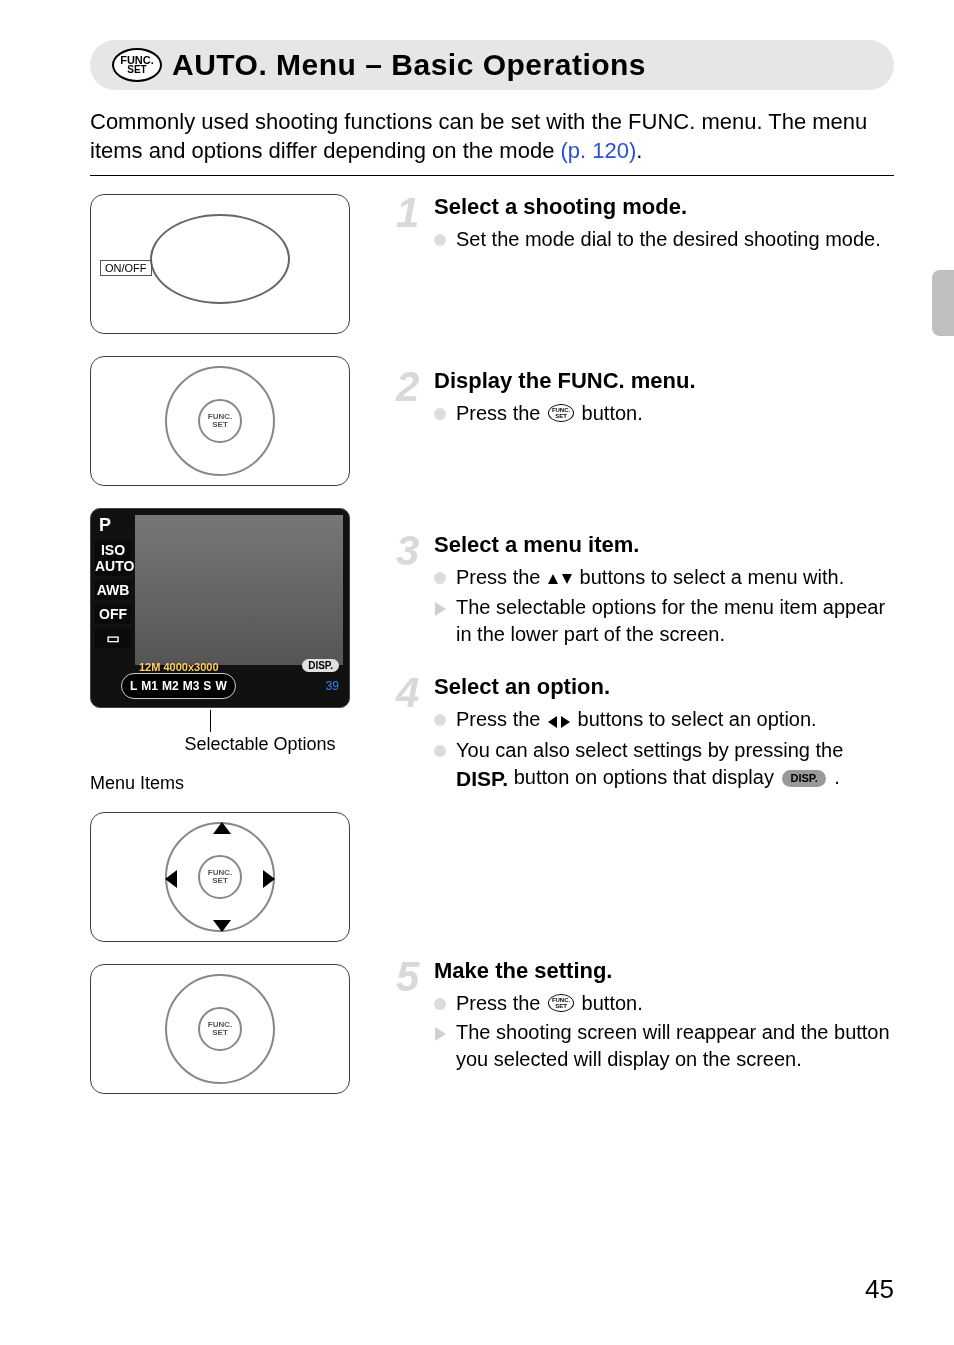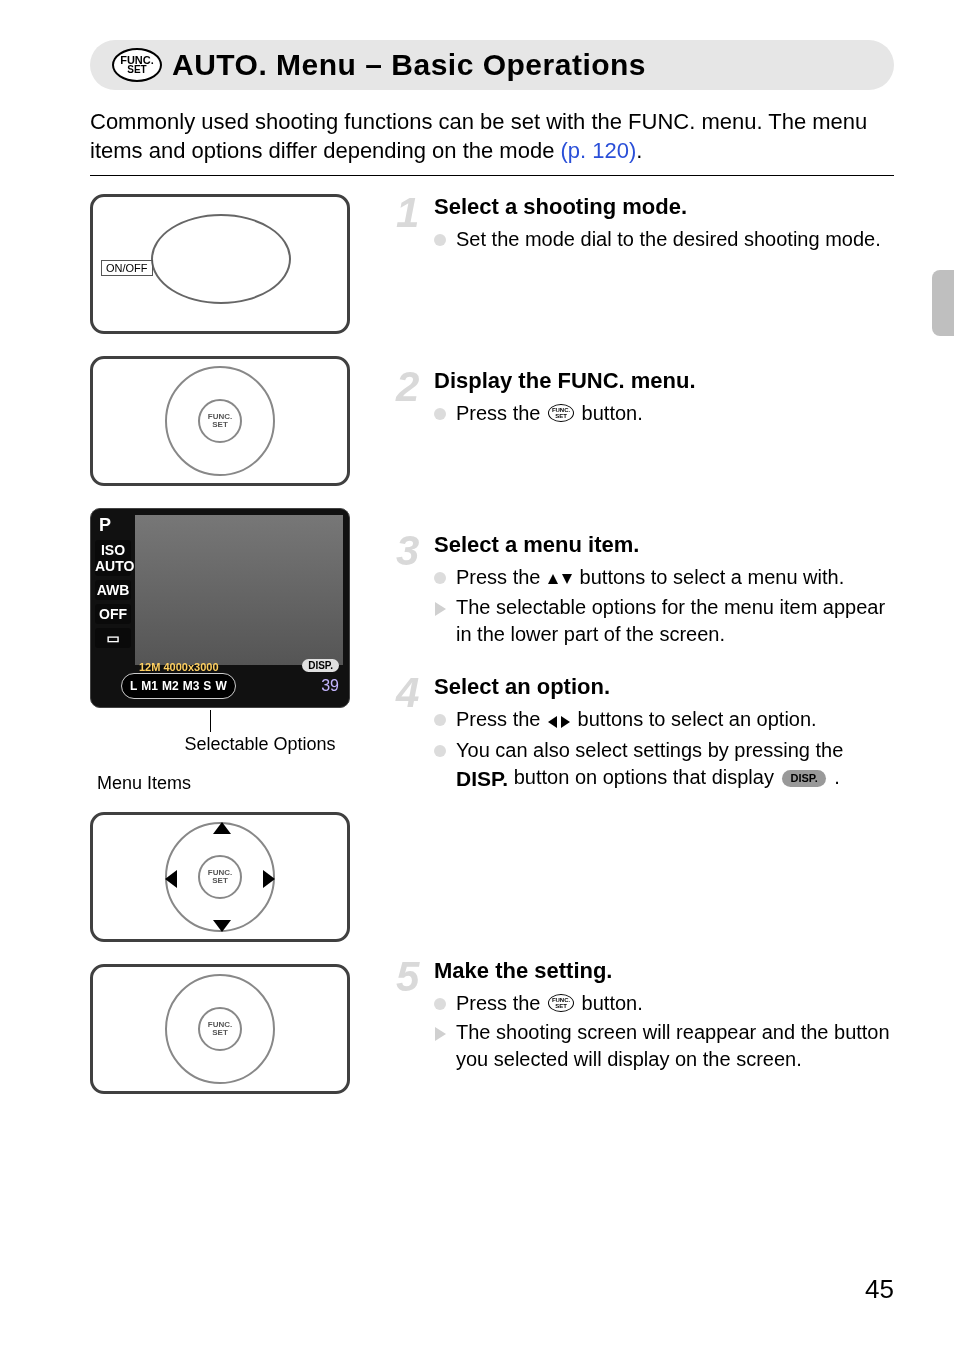--- a/index.html
+++ b/index.html
@@ -47,21 +47,21 @@
     line-height: 1.3;
     margin-bottom: 10px;
   }
   .intro .link { color: #2a4fd8; }
   hr.rule { border: none; border-top: 1px solid #000; margin-bottom: 18px; }
   .content { display: flex; }
   .left-col { width: 300px; flex-shrink: 0; }
   .right-col { flex: 1; padding-left: 6px; }
   .illus-box {
     width: 260px;
-    border: 3px solid #404040;
+    border: 1px solid #404040;
     border-radius: 14px;
     padding: 8px;
     margin: 0 0 22px 0;
     display: flex;
     align-items: center;
     justify-content: center;
     position: relative;
     background: #fff;
   }
   .illus-box.tall { height: 140px; }
@@ -94,32 +94,32 @@
   .screenshot-bottom {
     position: absolute; left: 6px; right: 6px; bottom: 6px; height: 30px;
     display: flex; align-items: center;
   }
   .opt-pill {
     background: #000; border: 1px solid #ccc; border-radius: 14px;
     height: 26px; display: flex; align-items: center; gap: 4px;
     padding: 0 8px; margin-left: 24px;
   }
   .opt-pill span { color: #fff; font-size: 12px; font-weight: bold; }
-  .shots-remain { color: #c4b5fd; font-size: 16px; margin-left: auto; margin-right: 4px; }
+  .shots-remain { color: #3b82f6; font-size: 12px; margin-left: auto; margin-right: 4px; }
   .disp-tag {
     position:absolute; right:10px; top:150px; background:#e0e0e0; color:#000;
     font-size:10px; font-weight:bold; padding:1px 6px; border-radius:8px;
   }
   .res-text {
     position:absolute; left:48px; top:152px; color:#ffd060; font-size:11px; font-weight:bold;
   }
   .callout {
     font-size: 18px;
     color: #000;
-    margin-left: 7px;
+    margin-left: 0;
   }
   .callout.center { text-align: center; margin-left: 40px; }
   .step-block { margin-bottom: 24px; display: flex; }
   .step-num {
     font-size: 42px;
     font-weight: 900;
     font-style: italic;
     color: #d9d9d9;
     line-height: 0.9;
     width: 34px;

